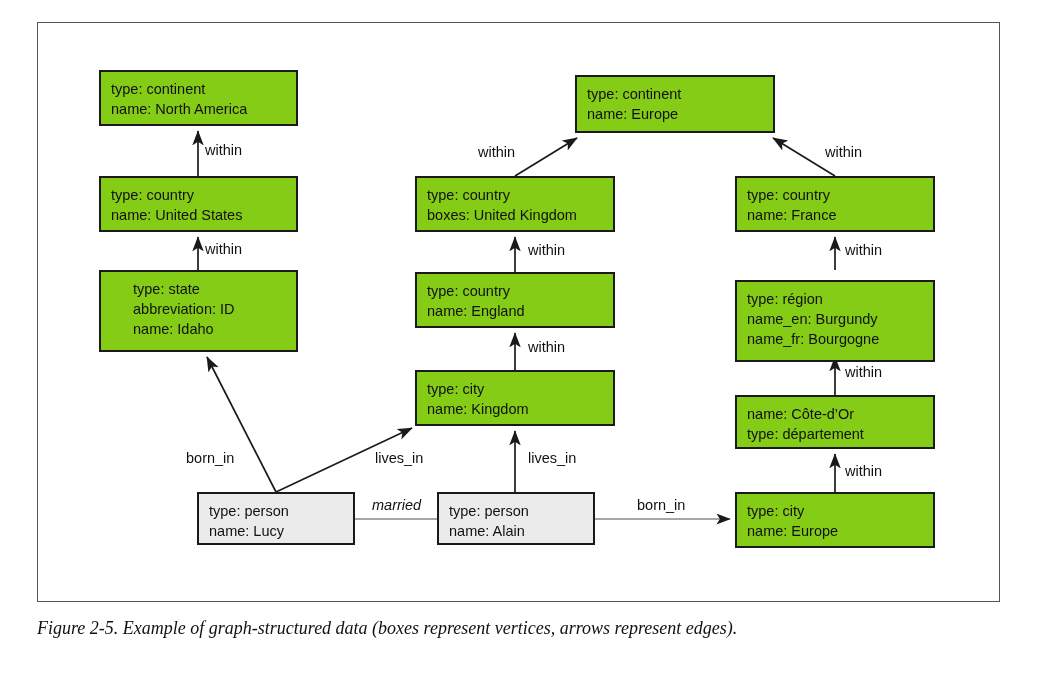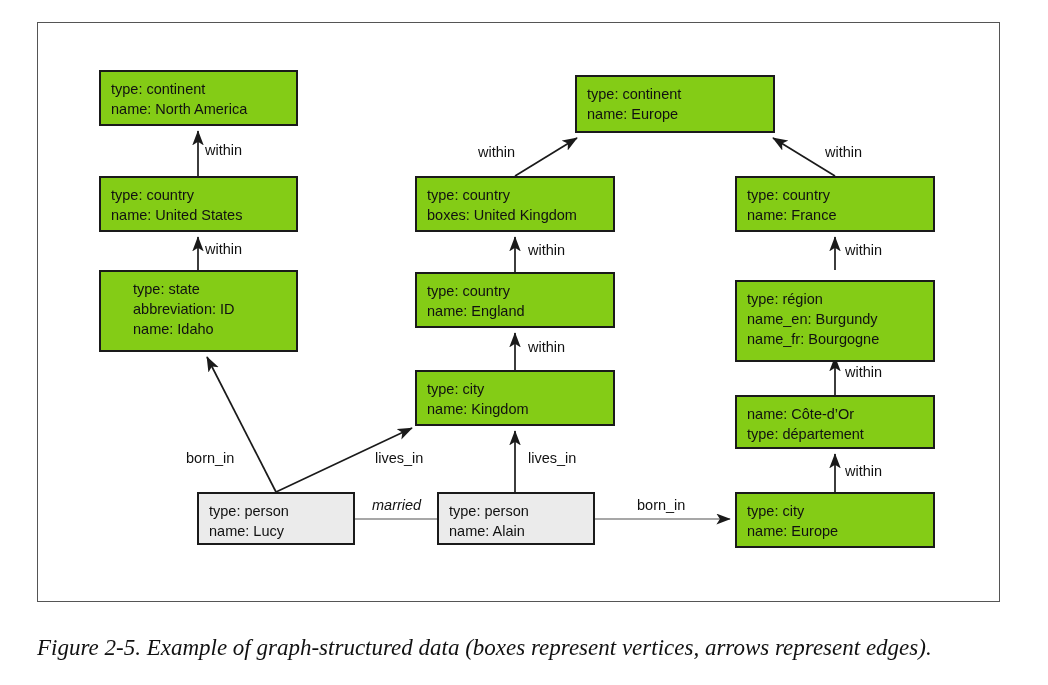--- a/index.html
+++ b/index.html
@@ -64,24 +64,23 @@
     white-space: nowrap;
     line-height: 16px;
   }
   .caption {
     position: absolute;
     left: 37px;
     top: 614px;
     width: 975px;
     font-family: "Liberation Serif", serif;
     font-style: italic;
-    font-size: 23px;
+    font-size: 18px;
     line-height: 28px;
     color: #111111;
-    margin-top: 20px;
   }
 </style>
 </head>
 <body>
 
 <div id="page">
 
   <div id="figure-frame"></div>
 
   <svg id="edge-layer" width="1048" height="685" viewBox="0 0 1048 685">

